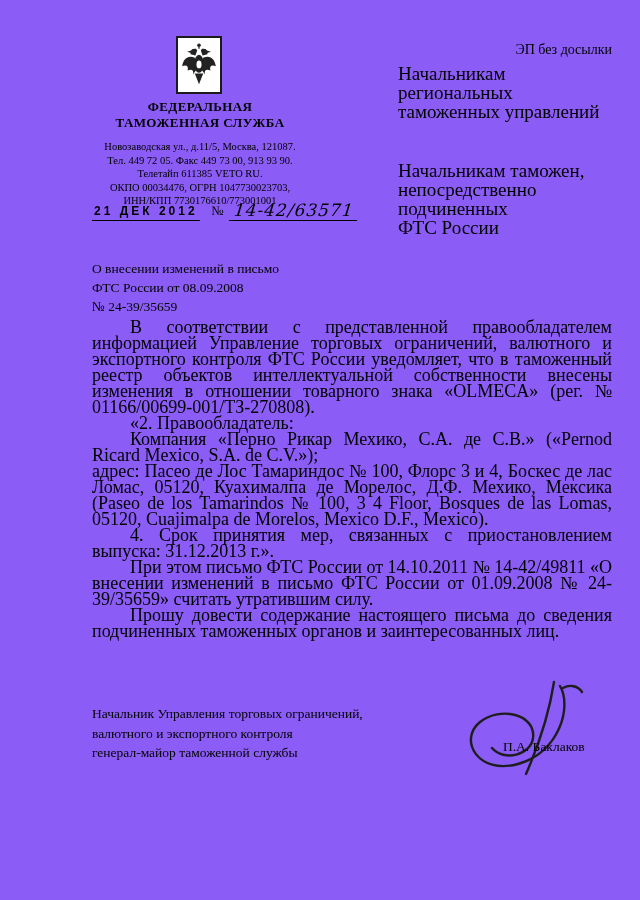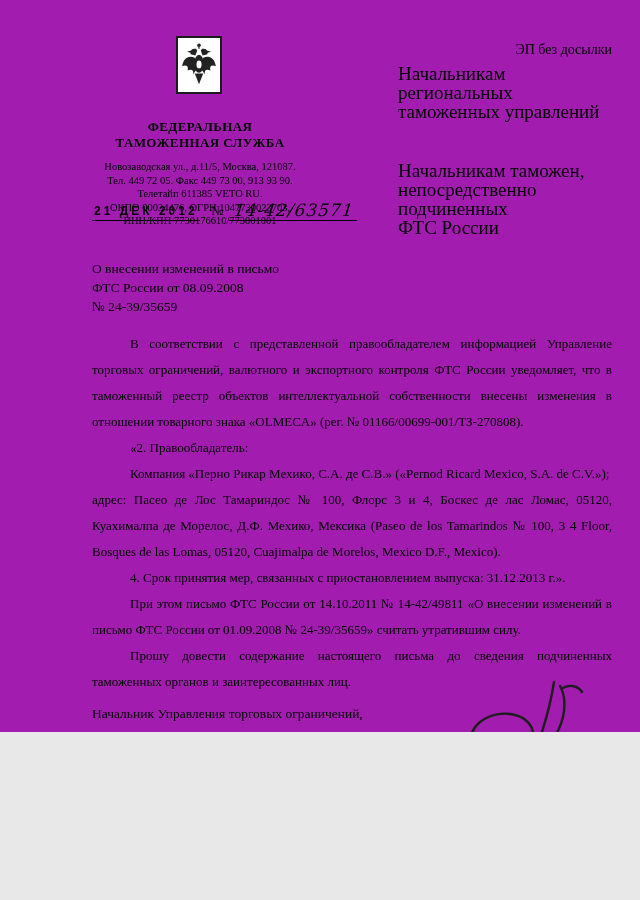--- a/index.html
+++ b/index.html
@@ -1,21 +1,21 @@
 <!DOCTYPE html>
 <html><head>
 <meta charset="utf-8">
 <style>
   * { margin:0; padding:0; box-sizing:border-box; }
   html,body { background:#e8e8e8; }
   .page {
     position:relative;
-    width:640px; height:732px;
+    width:640px; height:900px;
     margin:0 auto;
-    background:#a21caf;
+    background:#8b5cf6;
     color:#000;
     font-family:"Liberation Serif", serif;
     overflow:hidden;
   }
   .esign {
     position:absolute; top:42px; right:28px;
     font-size:14px;
   }
   .emblem-box {
     position:absolute; top:36px; left:176px;
@@ -23,21 +23,21 @@
     border:2px solid #1b1b1b;
     display:flex; align-items:center; justify-content:center;
     background:#fff;
   }
   .org-block {
     position:absolute; top:99px; left:40px; width:320px;
     text-align:center;
   }
   .org-name {
     font-weight:bold; font-size:13px; line-height:16px;
-    letter-spacing:0.4px; white-space:pre-line;margin-top:20px;
+    letter-spacing:0.4px; white-space:pre-line;
   }
   .org-address {
     margin-top:9px;
     font-size:10.5px; line-height:13.5px;
     white-space:pre-line;
   }
   .date-row {
     position:absolute; top:200px; left:92px;
     display:flex; align-items:flex-end;
   }
@@ -77,22 +77,22 @@
     position:absolute; top:64px; left:398px; width:218px;
     font-size:19px; line-height:19px;
   }
   .recipient { white-space:pre-line; }
   .recipient + .recipient { margin-top:40px; }
   .subject {
     position:absolute; top:259px; left:92px; width:260px;
     font-size:13.5px; line-height:19px; white-space:pre-line;
   }
   .body-text {
-    position:absolute; top:331px; left:92px; width:520px;
-    font-size:13px; line-height:26px;
+    position:absolute; top:319px; left:92px; width:520px;
+    font-size:18px; line-height:16px;
     text-align:justify;
   }
   .para { text-indent:38px; }
   .para.no-indent { text-indent:0; }
   .sig-block {
     position:absolute; top:704px; left:92px; width:320px;
     font-size:13.5px; line-height:19.5px; white-space:pre-line;
   }
   .sig-name {
     position:absolute; top:739px; left:503px;

